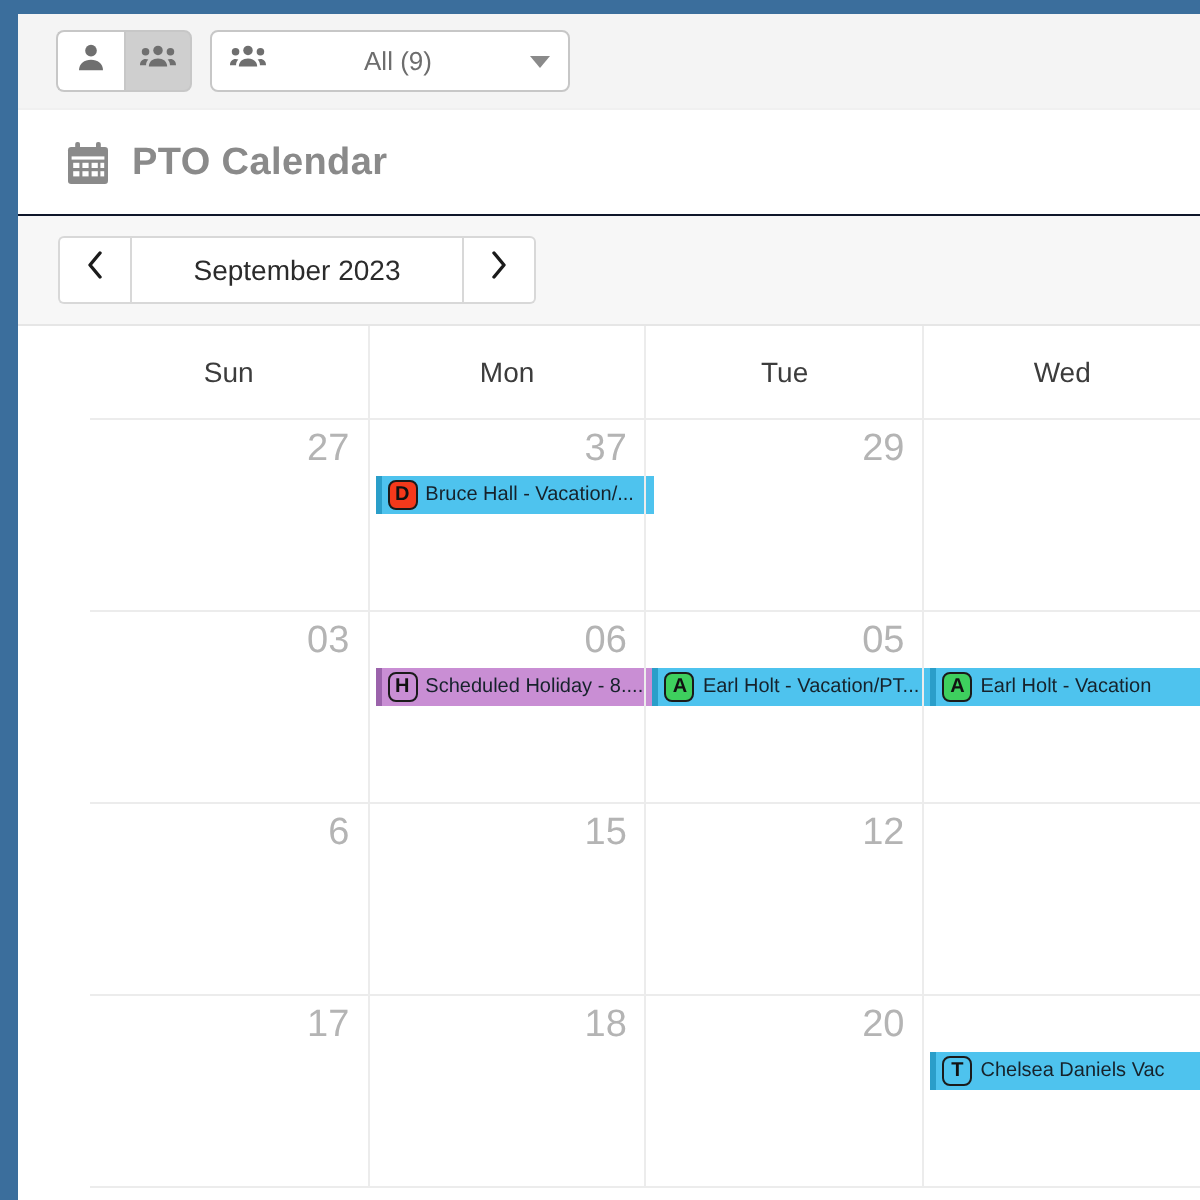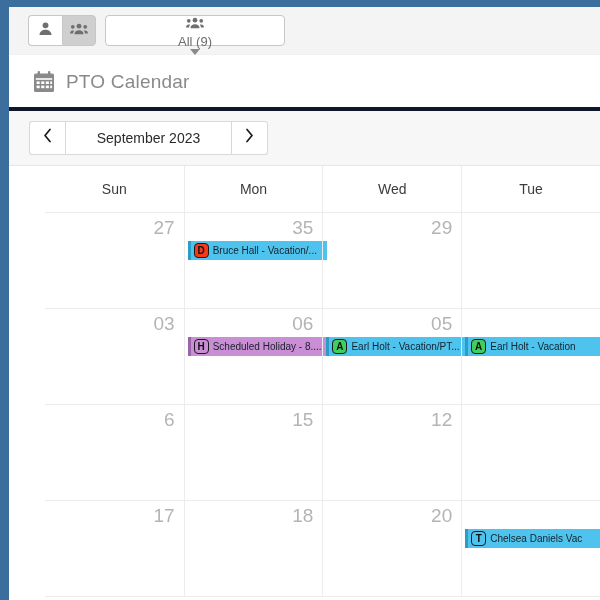--- a/index.html
+++ b/index.html
@@ -35,46 +35,45 @@
   .tgl.active { background: #cfcfcf; }
   .dropdown {
     margin-left: 9px;
     width: 180px; height: 31px;
     border: 1px solid #c7c7c7; border-radius: 4px;
     background: #ffffff;
     display: flex; align-items: center;
     padding: 0 9px;
     cursor: pointer;
     position: relative;
-    flex-direction: column;
   }
   .dropdown .dd-label {
     flex: 1; text-align: center;
     font-size: 13px; color: #6d6d6d;
   }
   .caret {
     width: 0; height: 0;
     border-left: 5px solid transparent;
     border-right: 5px solid transparent;
     border-top: 6px solid #8a8a8a;
   }
   
   .page-title {
     display: flex; align-items: center;
     padding: 16px 0 14px 24px;
     background: #ffffff;
   }
   .page-title .cal-ico { margin-right: 11px; display: flex; }
   .page-title .t-text {
-    font-size: 19px; color: #8a8a8a; letter-spacing: .2px;
+    font-size: 19px; color: #8a8a8a; letter-spacing: .2px; font-weight: bold;
   }
   
   .monthbar {
     background: #f7f7f7;
-    border-top: 4px solid #0f172a;
+    border-top: 1px solid #0f172a;
     border-bottom: 1px solid #e6e6e6;
     padding: 10px 0 10px 20px;
     display: flex;
   }
   .nav-grp { display: flex; }
   .nav-btn {
     width: 36px; height: 34px;
     background: #ffffff; border: 1px solid #d8d8d8;
     display: flex; align-items: center; justify-content: center;
     font-size: 17px; color: #333; cursor: pointer;
@@ -221,30 +220,30 @@
           </svg>
         </span>
       </div>
     </div>
   </div>
 
   <div class="cal">
     <div class="dow-row" id="dow-row">
         <div class="dow">Sun</div>
         <div class="dow">Mon</div>
+        <div class="dow">Tue</div>
         <div class="dow">Wed</div>
-        <div class="dow">Tue</div>
       </div>
     <div id="weeks">
         <div class="week">
           <div class="day">
             <div class="daynum">27</div>
           </div>
           <div class="day">
-            <div class="daynum">35</div>
+            <div class="daynum">37</div>
             <div class="events">
               <div class="event" style="background: rgb(78, 195, 238); border-left-color: rgb(42, 158, 201); width: 139px;">
                 <div class="badge" style="background: rgb(245, 57, 27);">D</div>
                 <div class="etext">Bruce Hall - Vacation/...</div>
               </div>
             </div>
           </div>
           <div class="day">
             <div class="daynum">29</div>
           </div>

